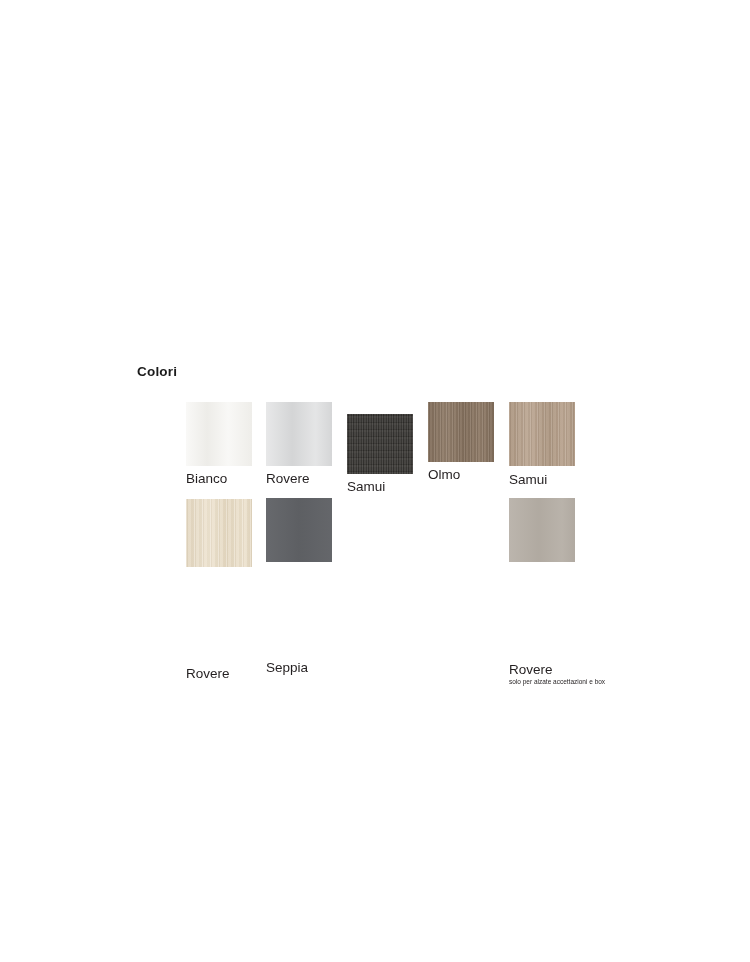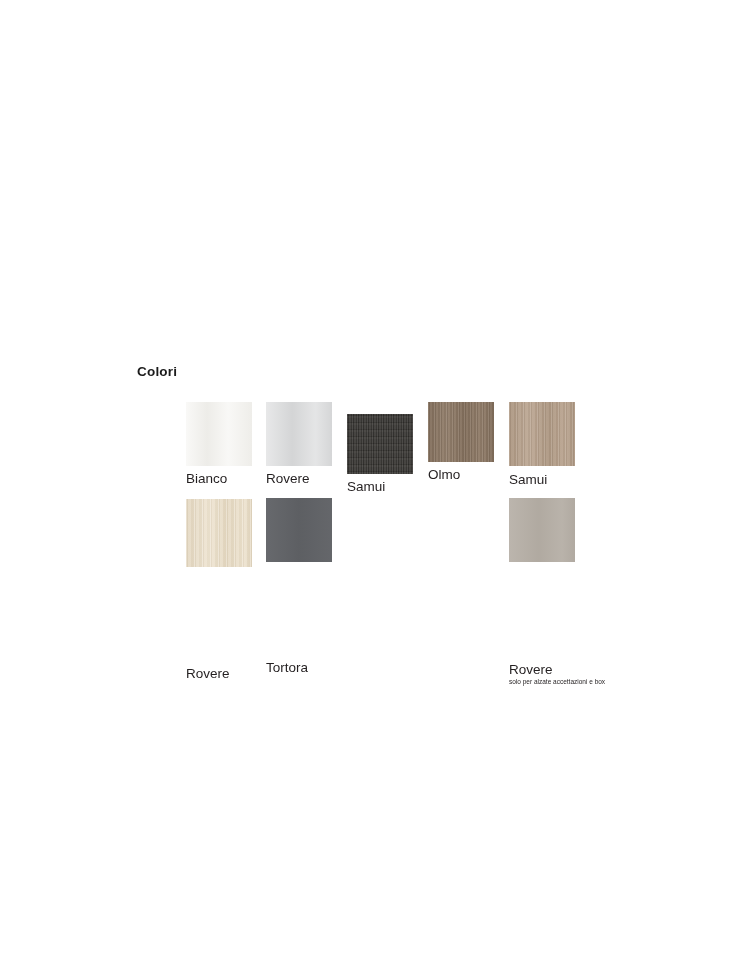--- a/index.html
+++ b/index.html
@@ -221,21 +221,21 @@
       <div class="swatch-cell" style="left: 323px; top: 0px;">
         <span class="swatch-chip chip-olmo" style="height: 64px; width: 66px;"></span>
         <span class="swatch-label" style="margin-top: 7px;">Samui</span>
       </div>
       <div class="swatch-cell" style="left: 0px; top: 97px;">
         <span class="swatch-chip chip-rovere" style="height: 68px; width: 66px;"></span>
         <span class="swatch-label" style="margin-top: 100px;">Rovere</span>
       </div>
       <div class="swatch-cell" style="left: 80px; top: 96px;">
         <span class="swatch-chip chip-seppia" style="height: 64px; width: 66px;"></span>
-        <span class="swatch-label" style="margin-top: 99px;">Tortora</span>
+        <span class="swatch-label" style="margin-top: 99px;">Seppia</span>
       </div>
       <div class="swatch-cell" style="left: 323px; top: 96px;">
         <span class="swatch-chip chip-tortora" style="height: 64px; width: 66px;"></span>
         <span class="swatch-label" style="margin-top: 101px;">Rovere</span>
         <span class="swatch-note">solo per alzate accettazioni e box</span>
       </div>
     </div>
 
 </div>
 

